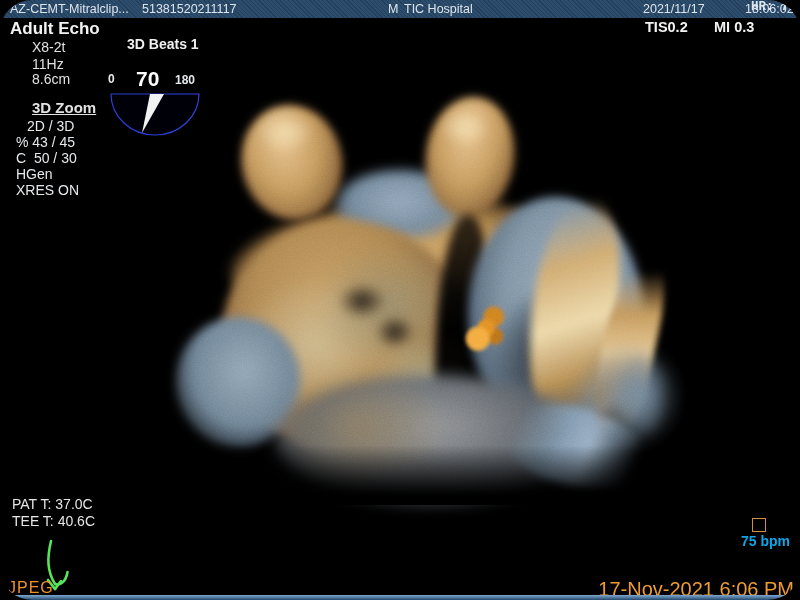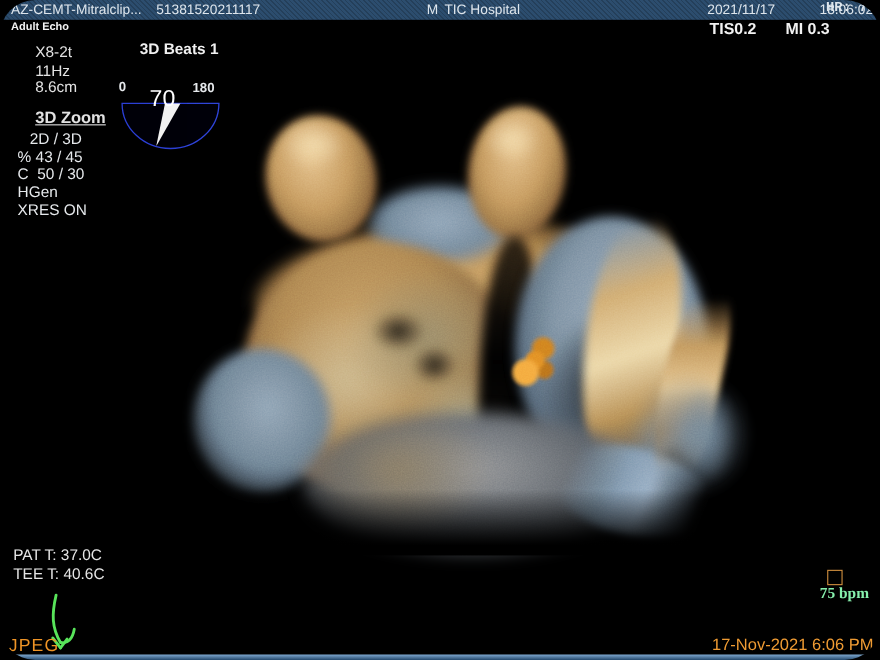--- a/index.html
+++ b/index.html
@@ -16,37 +16,37 @@
   }
   .topbar span{position:absolute;top:2px;font-size:12.5px;color:#dde5ec;white-space:nowrap;}
   .tb-study{left:10px;}
   .tb-id{left:142px;}
   .tb-m{left:388px;}
   .tb-hosp{left:404px;}
   .tb-date{left:643px;}
   .tb-time{left:745px;}
   .tb-hr{left:751px;top:0px !important;font-size:15px;font-weight:600;color:#f0a03a;z-index:3;font-family:Liberation Mono, monospace;}
   
-  .preset{left:10px;top:19px;font-size:10px;font-weight:bold;color:#f2f2f2;}
+  .preset{left:10px;top:19px;font-size:17px;font-weight:bold;color:#f2f2f2;}
   .tis{left:645px;top:19px;font-size:14.5px;font-weight:bold;color:#f2f2f2;}
   .mi{left:714px;top:19px;font-size:14.5px;font-weight:bold;color:#f2f2f2;}
   
   .linfo{font-size:14px;color:#e2e2e2;white-space:pre;margin-left:24px;}
   .probe{left:8px;top:39px;}
   .freq{left:8px;top:56px;}
   .depth{left:8px;top:71px;}
   .zoommode{left:8px;top:99px;font-size:15px;font-weight:bold;text-decoration:underline;}
   .params{left:16px;top:118px;line-height:16px;font-size:14px;}
   .params div{white-space:pre;}
   .params .indent{padding-left:11px;}
   .beats{left:127px;top:36px;font-size:14px;font-weight:bold;color:#f0f0f0;}
   
   .gauge-svg{left:100px;top:56px;}
   .g-min{left:108px;top:72px;font-size:12px;font-weight:600;}
-  .g-val{left:136px;top:78px;font-size:21px;font-weight:normal;color:#fff;}
+  .g-val{left:136px;top:67px;font-size:21px;font-weight:bold;color:#fff;}
   .g-max{left:175px;top:73px;font-size:12px;font-weight:600;}
   
   .echo{position:absolute;left:170px;top:85px;width:510px;height:420px;}
   .blob{position:absolute;border-radius:50%;}
   .b-ridge{left:60px;top:115px;width:320px;height:115px;transform:rotate(-7deg);filter:blur(6px);
     background:radial-gradient(ellipse at 50% 50%,#d4ab70 0%,#b5894f 50%,rgba(100,70,35,0) 88%);}
   .b-saddle{left:165px;top:85px;width:130px;height:70px;filter:blur(6px);
     background:radial-gradient(ellipse at 50% 45%,#8fa6ba 0%,#6e8498 55%,rgba(40,55,70,0) 90%);}
   .b-horn-l{left:72px;top:20px;width:100px;height:115px;transform:rotate(-12deg);filter:blur(4px);
     background:radial-gradient(ellipse at 45% 30%,#e6c28a 0%,#c3965c 45%,#7f5c36 78%,rgba(0,0,0,0) 95%);}
@@ -96,22 +96,22 @@
     background:radial-gradient(#74899c,rgba(0,0,0,0) 78%);}
   .b-frblue{left:446px;top:268px;width:50px;height:82px;filter:blur(5px);
     background:radial-gradient(#6f8598,rgba(0,0,0,0) 80%);}
   .echo-fade{position:absolute;left:0;bottom:0;width:100%;height:60px;
     background:linear-gradient(rgba(0,0,0,0),#000 85%);}
   .noise{position:absolute;left:0;top:0;mix-blend-mode:overlay;opacity:.55;}
   
   .pat-t{left:12px;top:496px;font-size:14px;color:#e6e6e6;}
   .tee-t{left:12px;top:513px;font-size:14px;color:#e6e6e6;}
   .jpeg{left:8px;top:579px;font-size:16px;color:#ef9426;letter-spacing:1px;}
-  .bpm{right:10px;top:533px;font-size:14px;font-weight:bold;color:#86efac;font-family:Liberation Serif, serif;}
-  .datetime{right:6px;top:578px;font-size:15px;color:#ef9b33;}
+  .bpm{right:10px;top:533px;font-size:14px;font-weight:bold;color:#0ea5e9;}
+  .datetime{right:6px;top:578px;font-size:20px;color:#ef9b33;}
   .sq-icon{left:752px;top:518px;width:12px;height:12px;border:1.5px solid #d18f3f;}
   .arrow-svg{left:40px;top:536px;}
   .bottombar{position:absolute;left:0;bottom:0;width:800px;height:5px;
     background:linear-gradient(180deg,#7fa9d0,#24486c);}
 </style>
 </head>
 <body>
 
 <div id="screen">
 

